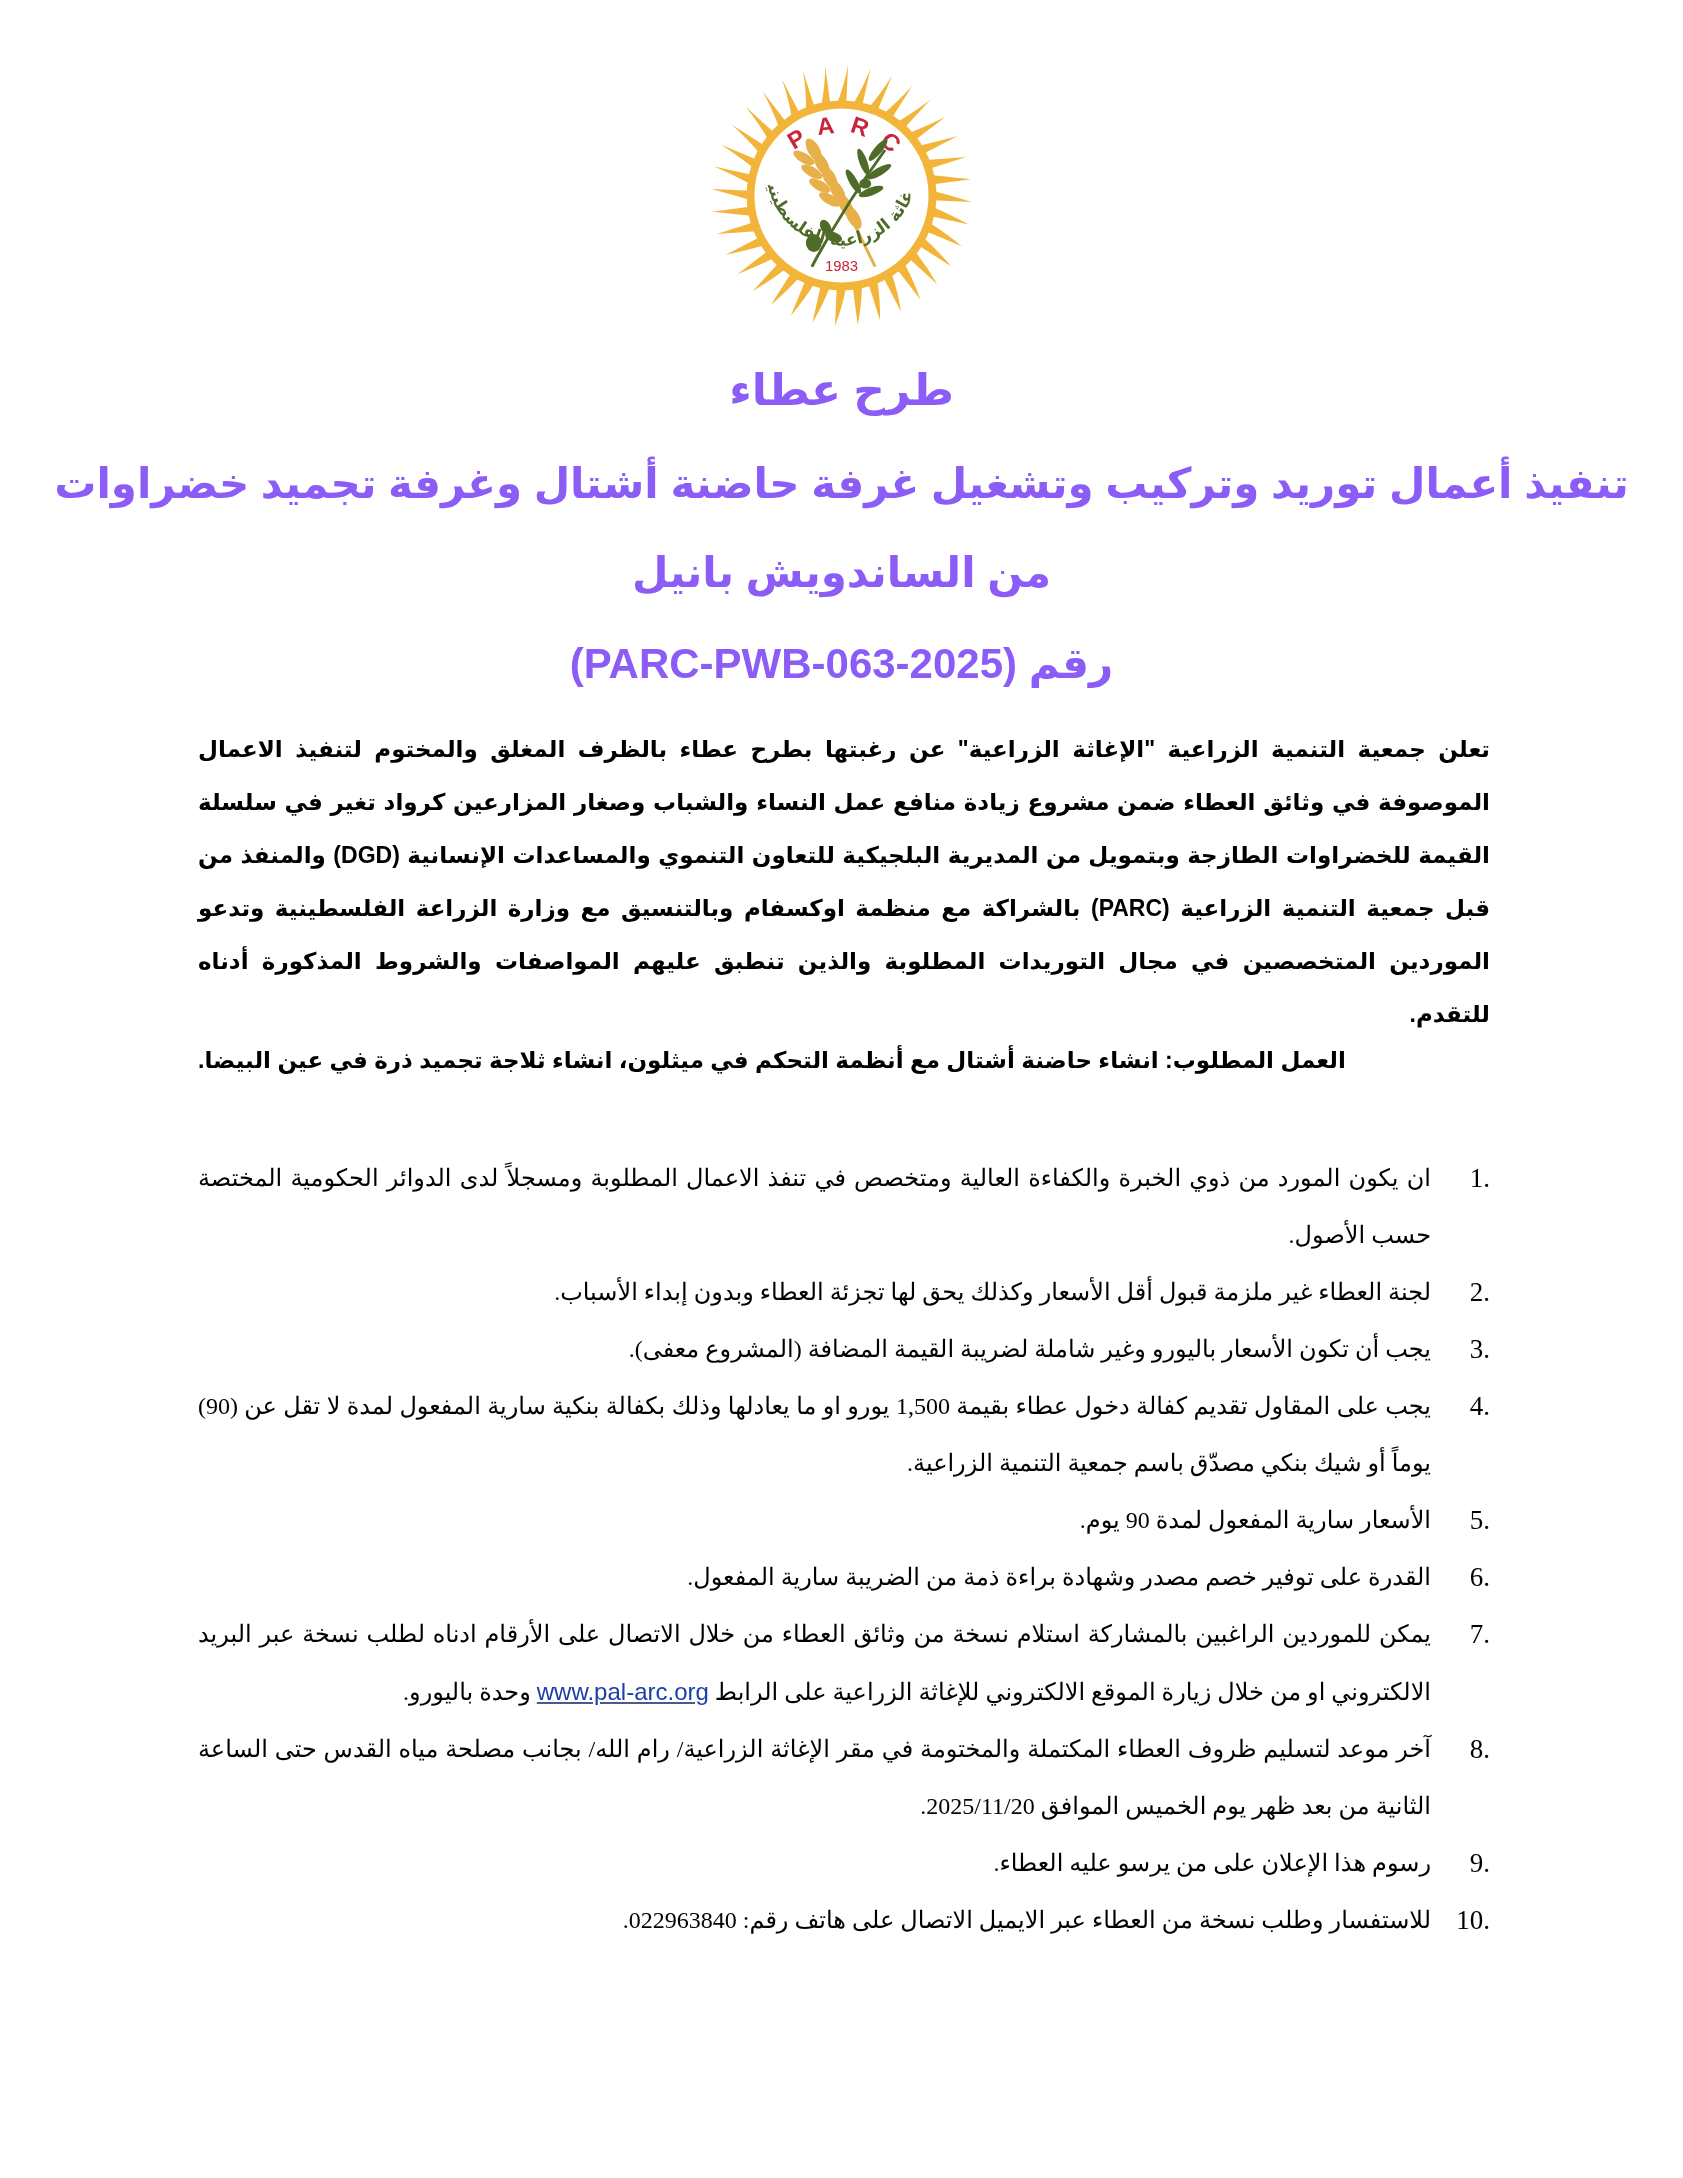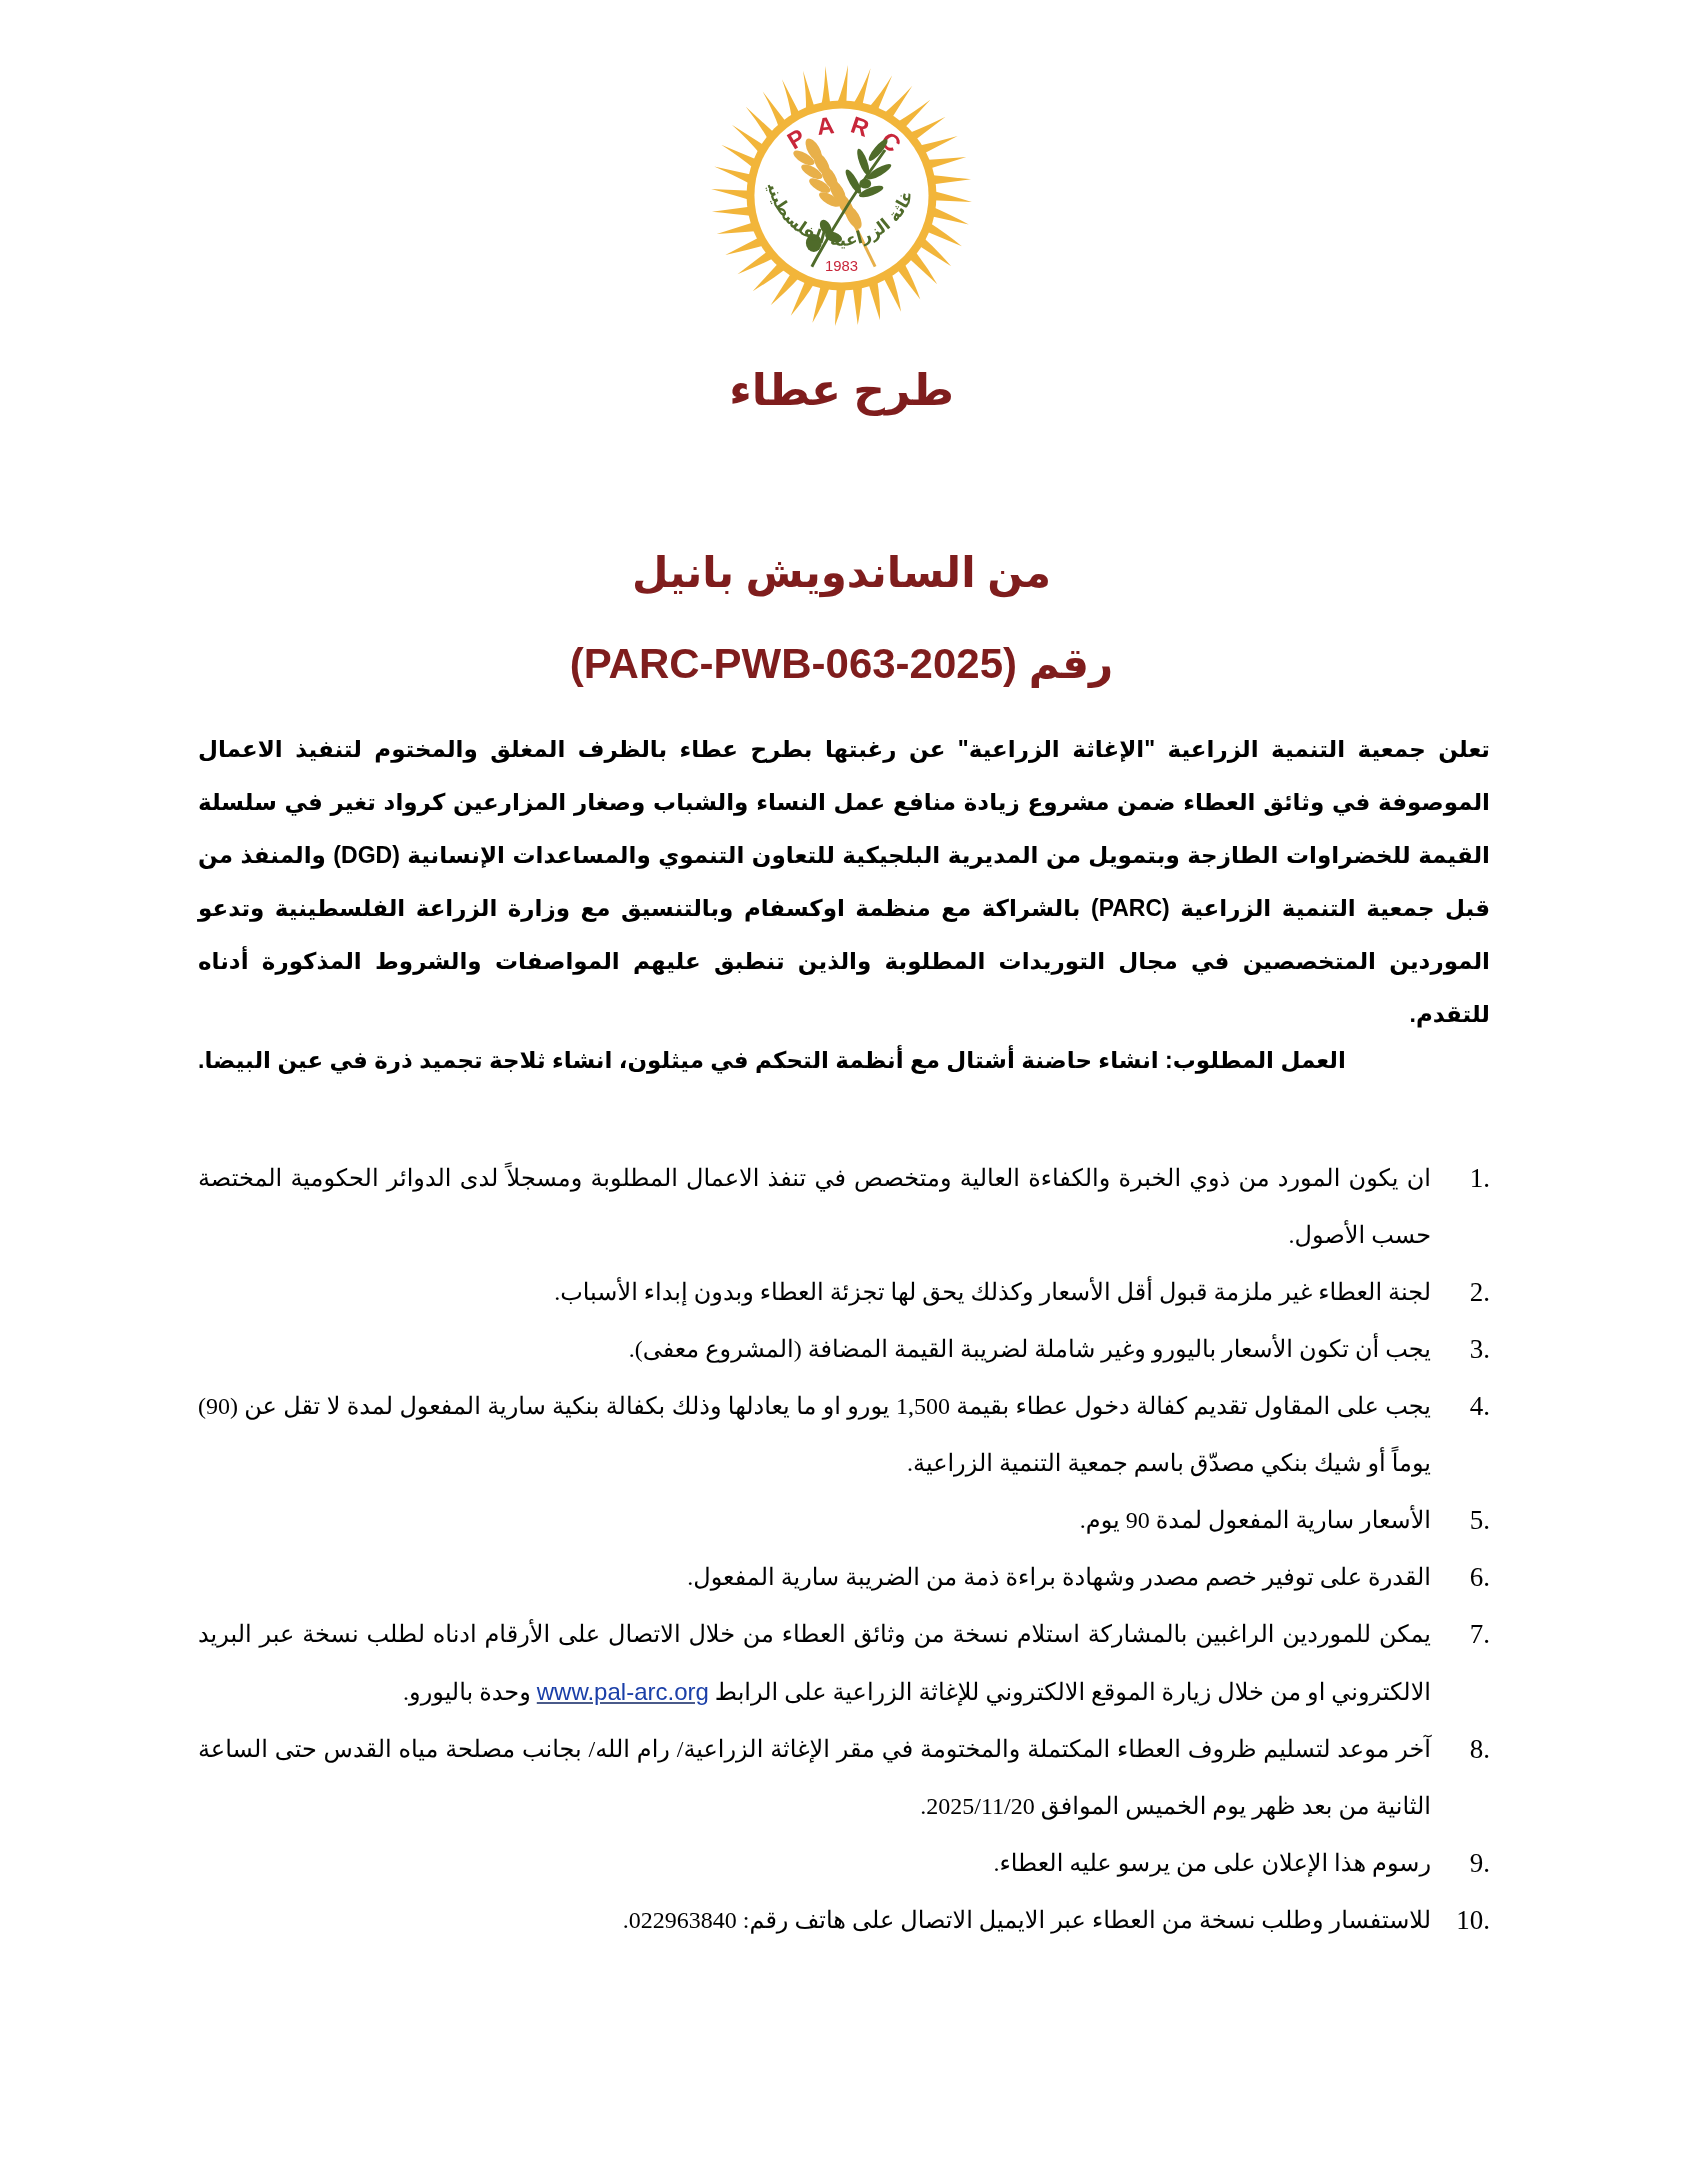--- a/index.html
+++ b/index.html
@@ -2,21 +2,21 @@
 <html><head>
 <meta charset="utf-8">
 <style>
   html, body { margin: 0; padding: 0; background: #ffffff; }
   body { width: 1683px; height: 2178px; position: relative; overflow: hidden; color: #000; }
   .page { position: absolute; left: 0; top: 0; width: 1683px; height: 2178px; }
 
   .logo { position: absolute; left: 705px; top: 59px; width: 273px; height: 273px; }
 
   .title-block { position: absolute; left: 0; width: 1683px; text-align: center; direction: rtl;
-    font-family: "Liberation Sans", "DejaVu Sans", sans-serif; font-weight: bold; color: #7f1d1d; }
+    font-family: "Liberation Sans", "DejaVu Sans", sans-serif; font-weight: bold; color: #8b5cf6; }
   .t1 { top: 364px; font-size: 44px; }
   .t2 { top: 459px; font-size: 42px; }
   .t3 { top: 548px; font-size: 42px; }
   .t4 { top: 639px; font-size: 42px; }
   .t4 .code { unicode-bidi: embed; direction: ltr; display: inline-block; }
 
   .intro { position: absolute; left: 198px; width: 1292px; top: 723px;
     direction: rtl; text-align: justify; text-align-last: right;
     font-family: "Liberation Sans", "DejaVu Sans", sans-serif; font-weight: bold;
     font-size: 23px; line-height: 53px; }
@@ -115,20 +115,21 @@
       <ellipse cx="110" cy="186" rx="8" ry="9"></ellipse>
       <ellipse cx="130" cy="180" rx="9" ry="5" transform="rotate(20 130 180)"></ellipse>
     </g>
     <text x="138" y="214" text-anchor="middle" font-family="Liberation Sans, sans-serif" font-size="15" fill="#c8263a">1983</text>
     <text font-family="DejaVu Sans, sans-serif" font-weight="bold" font-size="17" fill="#4f6b2a" direction="rtl">
       <textPath href="#botArc" startOffset="50%" text-anchor="middle">الإغاثة الزراعية الفلسطينية</textPath>
     </text>
   </svg>
 
   <div class="title-block t1">طرح عطاء</div>
+  <div class="title-block t2">تنفيذ أعمال توريد وتركيب وتشغيل غرفة حاضنة أشتال وغرفة تجميد خضراوات</div>
   <div class="title-block t3">من الساندويش بانيل</div>
   <div class="title-block t4">
     <span>رقم</span>
     <span class="code">(PARC-PWB-063-2025)</span>
   </div>
 
   <div class="intro">تعلن جمعية التنمية الزراعية "الإغاثة الزراعية" عن رغبتها بطرح عطاء بالظرف المغلق والمختوم لتنفيذ الاعمال الموصوفة في وثائق العطاء ضمن مشروع زيادة منافع عمل النساء والشباب وصغار المزارعين كرواد تغير في سلسلة القيمة للخضراوات الطازجة وبتمويل من المديرية البلجيكية للتعاون التنموي والمساعدات الإنسانية (DGD) والمنفذ من قبل جمعية التنمية الزراعية (PARC) بالشراكة مع منظمة اوكسفام وبالتنسيق مع وزارة الزراعة الفلسطينية وتدعو الموردين المتخصصين في مجال التوريدات المطلوبة والذين تنطبق عليهم المواصفات والشروط المذكورة أدناه للتقدم.</div>
 
   <div class="work">العمل المطلوب: انشاء حاضنة أشتال مع أنظمة التحكم في ميثلون، انشاء ثلاجة تجميد ذرة في عين البيضا.</div>
 

